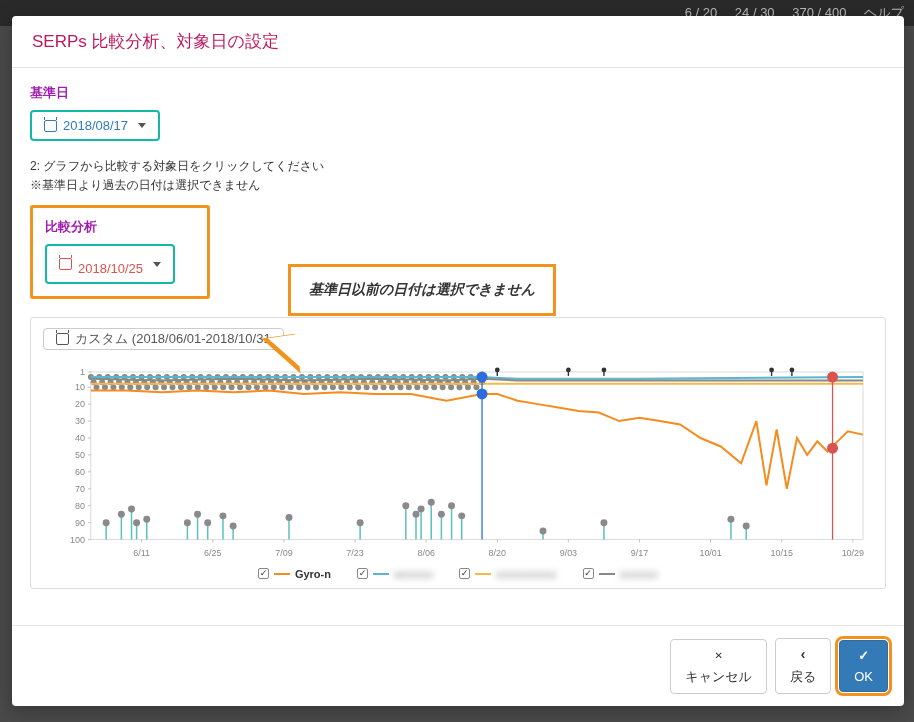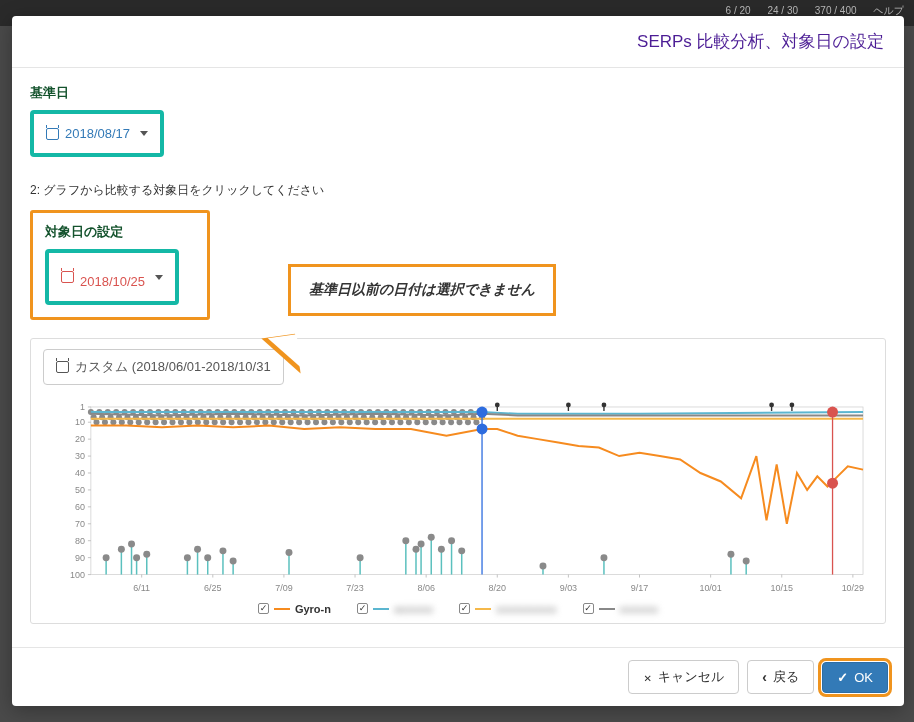--- a/index.html
+++ b/index.html
@@ -11,76 +11,75 @@
     overflow: hidden;
     position: relative;
     font-size: 13px;
     color: #333;
   }
   .bg-topbar {
     position: absolute;
     top: 0; left: 0; right: 0; height: 26px;
     background: #2a2a2a;
     color: #bbb;
-    font-size: 10px;
+    font-size: 13px;
     text-align: right;
     padding: 4px 10px;
   }
   .bg-topbar span { margin-left: 14px; }
   .modal {
     position: absolute;
     left: 12px; right: 10px; top: 16px; bottom: 16px;
     background: #fff;
     border-radius: 4px;
     box-shadow: 0 4px 20px rgba(0,0,0,0.3);
     display: flex;
     flex-direction: column;
   }
   .modal-header {
     padding: 14px 20px;
     border-bottom: 1px solid #e5e5e5;
   }
   .modal-title {
     font-size: 17px;
     font-weight: 400;
-    color: #4c1d95;
-    text-align: right;
+    color: #be185d;
   }
   .modal-body {
     flex: 1;
     padding: 16px 18px 8px;
     overflow: auto;
   }
   .section-label {
     font-size: 13px;
     font-weight: 700;
-    color: #14532d;
+    color: #a21caf;
     margin-bottom: 8px;
   }
   .date-btn {
     display: inline-flex;
     align-items: center;
     gap: 6px;
-    border: 4px solid #14b8a6;
+    border: 2px solid #14b8a6;
     border-radius: 4px;
     background: #fff;
-    padding: 12px 12px;
+    padding: 6px 12px;
     cursor: pointer;
     font-size: 13px;
   }
   .date-btn .date-value { color: #337ab7; }
   .compare-box .date-btn .date-value { color: #d9534f; margin-top: 9px; }
   .caret-down {
     margin-left: 4px;
     width: 0; height: 0;
     border-left: 4px solid transparent;
     border-right: 4px solid transparent;
     border-top: 5px solid #555;
   }
-  .help-text { font-size: 12px; color: #333; line-height: 1.6; margin: 24px 0 10px; }
+  .help-text { font-size: 12px; color: #333; line-height: 1.6; margin: 16px 0 10px; }
   .compare-box {
     border: 3px solid #f0941e;
     border-radius: 3px;
     padding: 10px 12px 12px;
     display: inline-block;
     min-width: 180px;
     margin-bottom: 8px;
   }
   .chart-card {
     border: 1px solid #ddd;
@@ -89,21 +88,21 @@
     margin-top: 10px;
     position: relative;
   }
   .range-btn {
     display: inline-flex;
     align-items: center;
     gap: 6px;
     border: 1px solid #ccc;
     border-radius: 4px;
     background: #fff;
-    padding: 8px 12px;
+    padding: 1px 12px;
     font-size: 13px;
     color: #555;
   }
   .chart-wrap { position: relative; margin-top: 12px; }
   svg.chart { display: block; width: 100%; }
   .legend {
     display: flex;
     justify-content: center;
     gap: 26px;
     margin-top: 6px;
@@ -157,20 +156,21 @@
     align-items: center;
   }
   .btn {
     border-radius: 4px;
     padding: 7px 14px;
     font-size: 13px;
     cursor: pointer;
     display: inline-flex;
     align-items: center;
     gap: 6px;
+    flex-direction: column;
   }
   .btn-default { background: #fff; border: 1px solid #ccc; color: #333; }
   .btn-primary { background: #337ab7; border: 1px solid #2e6da4; color: #fff; }
   .ok-highlight {
     outline: 3px solid #f0941e;
     outline-offset: 1px;
   }
   .icon-x::before { content: "✕"; font-size: 10px; }
   .icon-chevleft::before { content: "‹"; font-weight: 700; font-size: 14px; }
   .icon-check::before { content: "✓"; font-weight: 700; }
@@ -202,24 +202,25 @@
 
     <div class="section-label">基準日</div>
     <button class="date-btn">
       <span class="icon-cal" style="color:#337ab7"></span>
       <span class="date-value">2018/08/17</span>
       <span class="caret-down"></span>
     </button>
 
     <div class="help-text">
       <div>2: グラフから比較する対象日をクリックしてください</div>
+      <div>※基準日より過去の日付は選択できません</div>
     </div>
 
     <div class="compare-box">
-      <div class="section-label">対象日の設定</div>
+      <div class="section-label">比較分析</div>
       <button class="date-btn">
         <span class="icon-cal" style="color:#d9534f"></span>
         <span class="date-value">2018/10/25</span>
         <span class="caret-down"></span>
       </button>
     </div>
 
     <div class="chart-card">
       <button class="range-btn">
         <span class="icon-cal" style="color:#555"></span>

